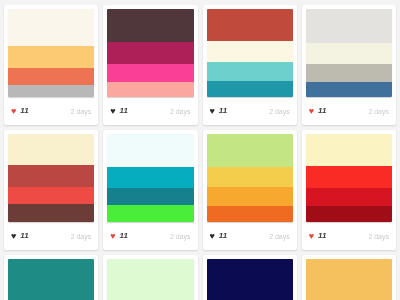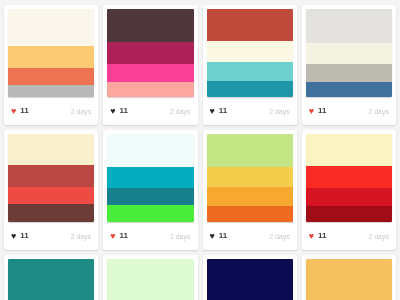--- a/index.html
+++ b/index.html
@@ -70,20 +70,21 @@
     font-size: 9px;
     line-height: 1;
     display: inline-block;
   }
 
   .like-count {
     font-size: 8px;
     font-weight: bold;
     color: #3d3d3d;
     line-height: 1;
+    font-style: italic;
   }
 
   .time-ago {
     font-size: 7px;
     color: #c9c9c9;
     line-height: 1;
   }
 </style>
 </head>
 <body>

